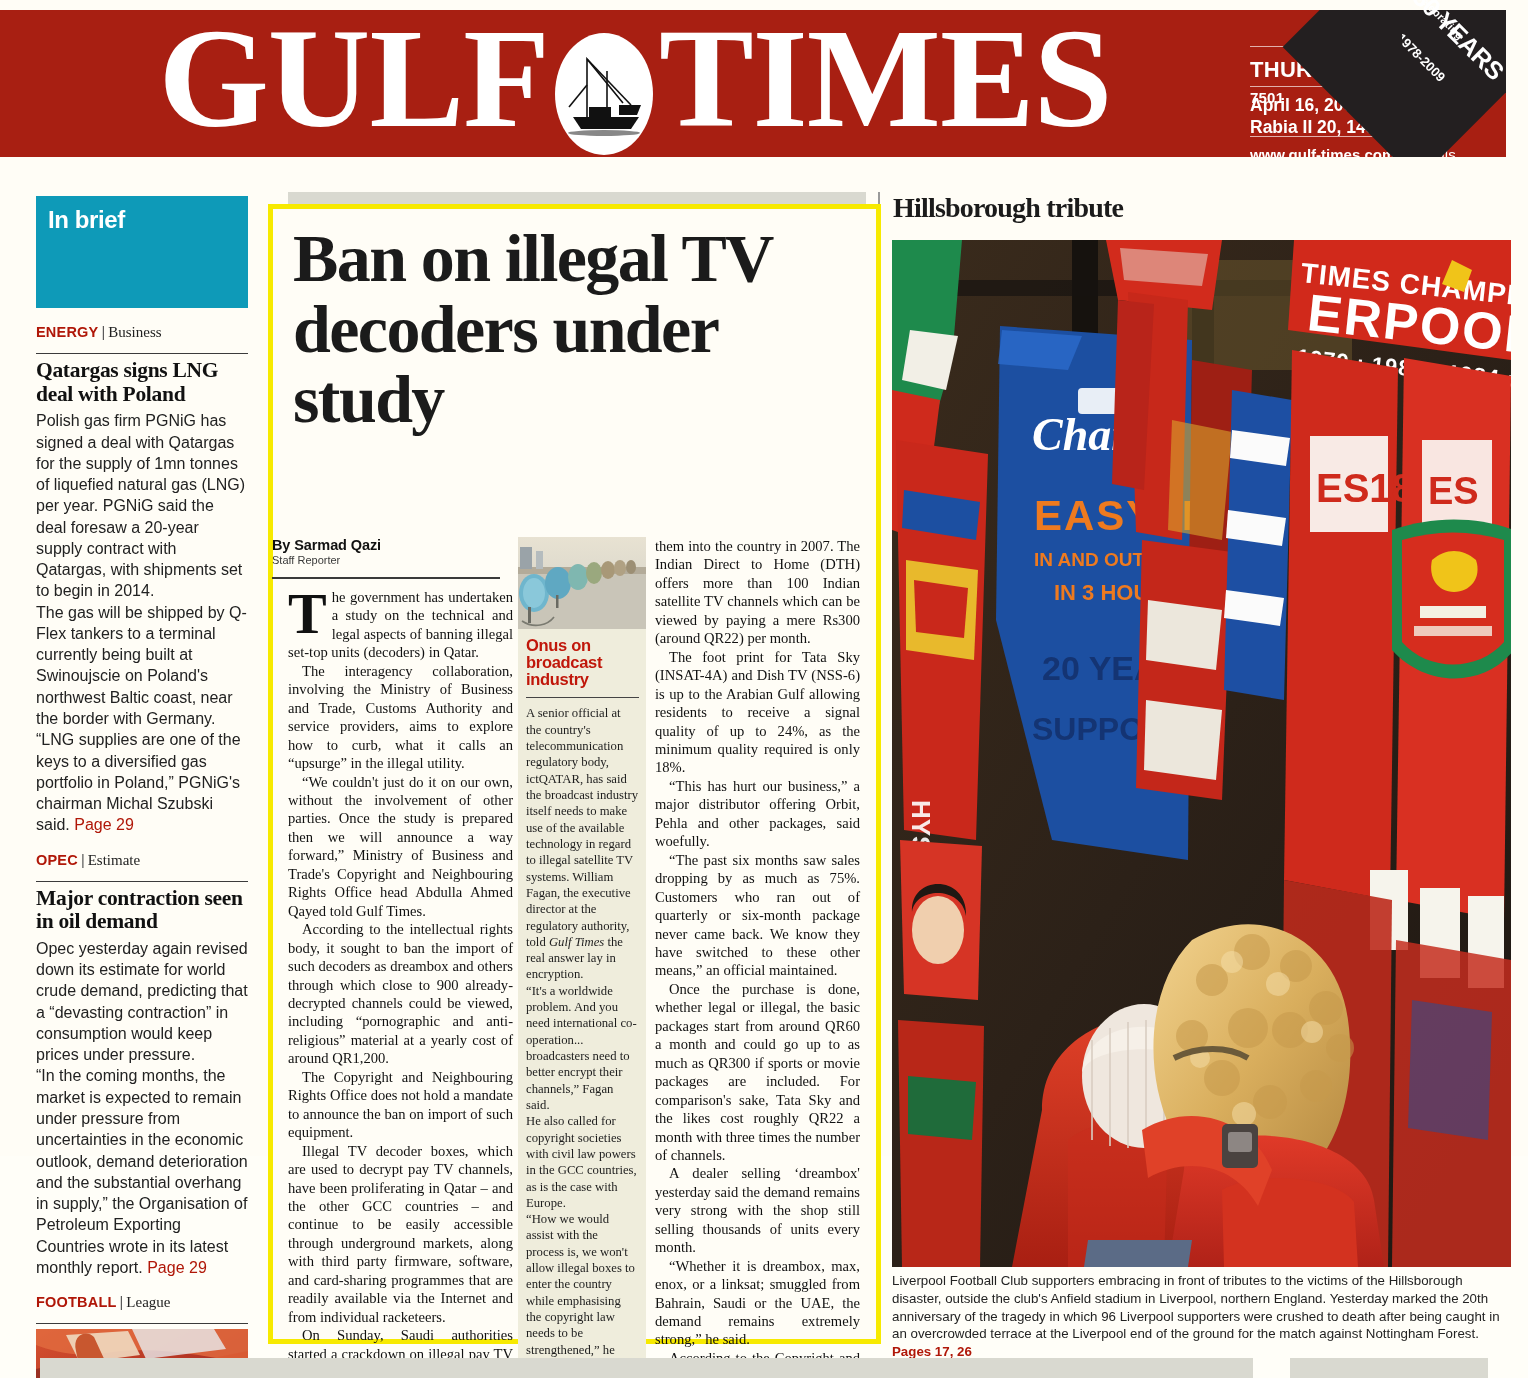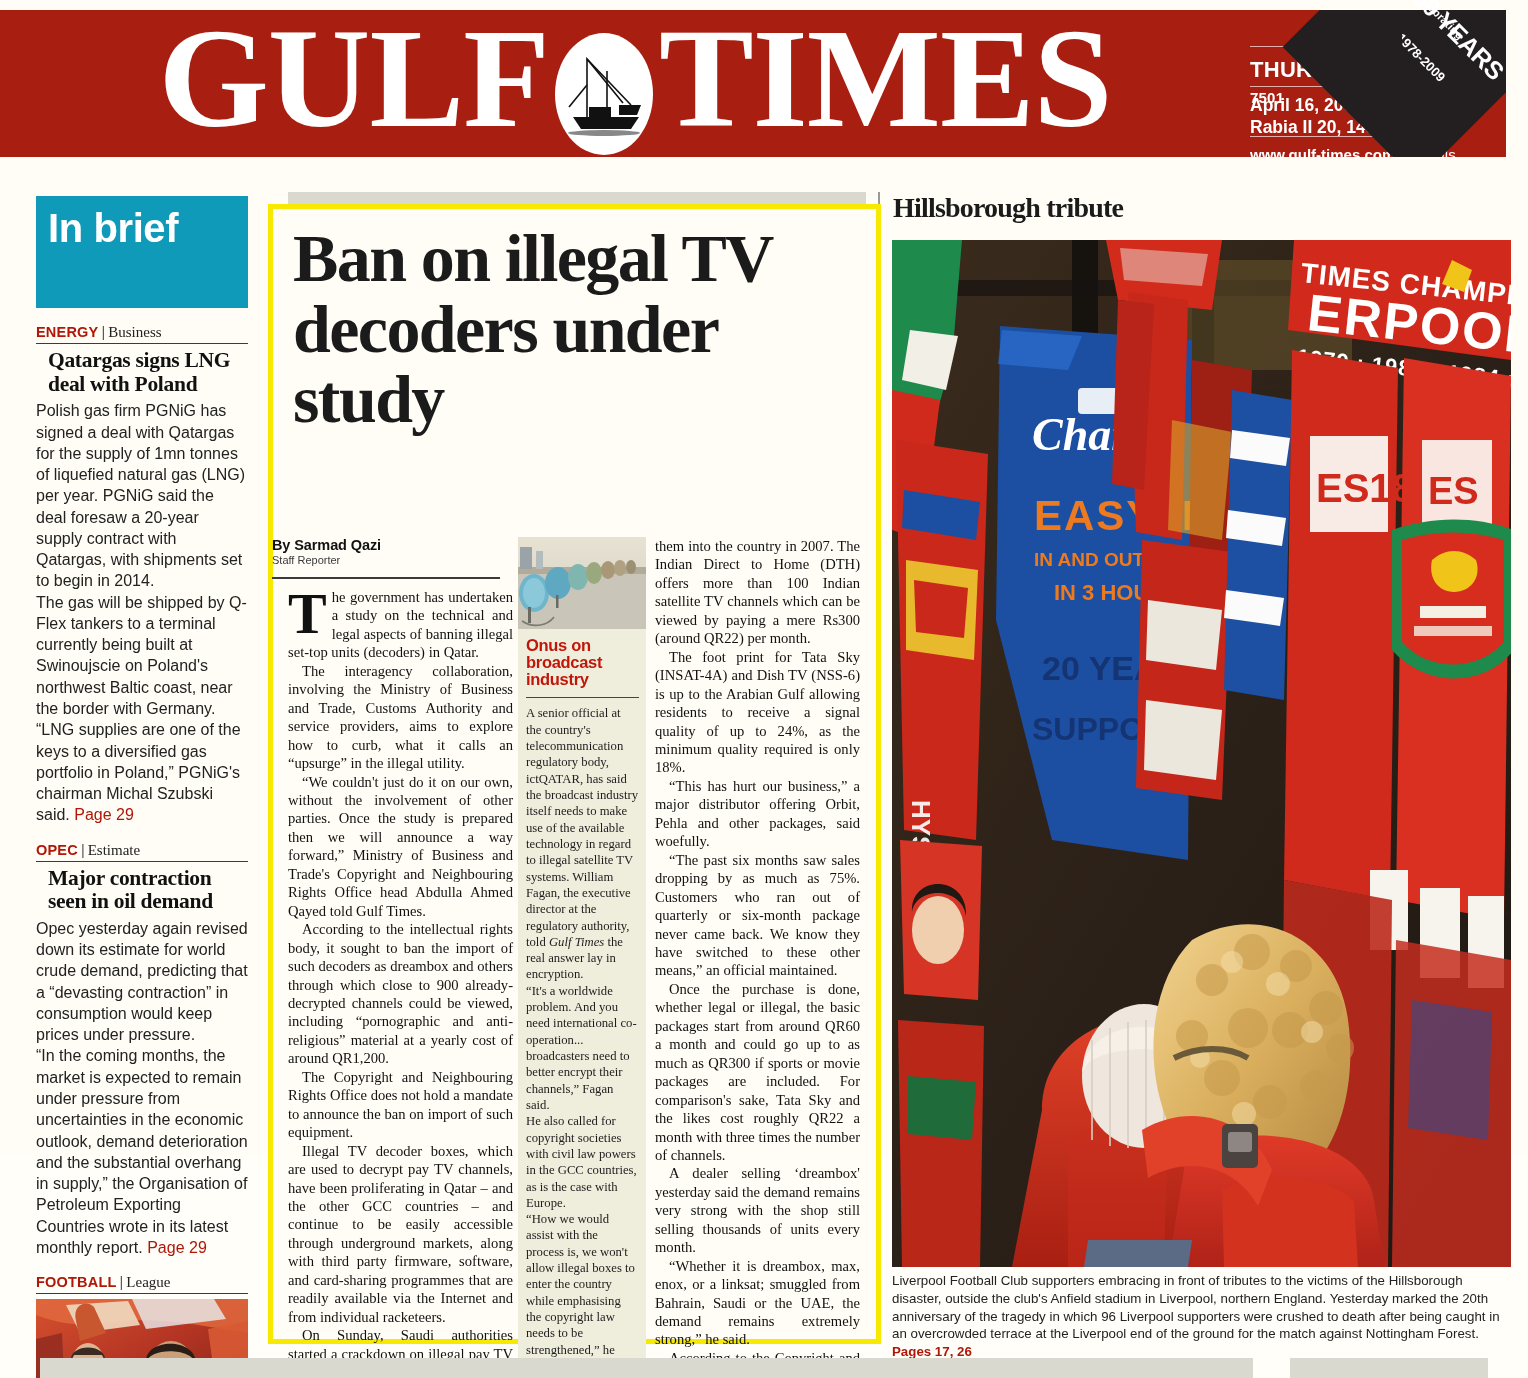--- a/index.html
+++ b/index.html
@@ -24,26 +24,26 @@
   .badge{position:absolute;right:-6px;top:-58px;width:190px;height:190px;transform:rotate(45deg);background:#231f20;}
   .badge-inner{position:absolute;left:1402px;top:-4px;width:126px;height:118px;overflow:hidden;pointer-events:none;}
   .badge-txt{position:absolute;transform:rotate(45deg);color:#fff;text-align:center;white-space:nowrap;}
   .bt1{left:8px;top:14px;font-size:11px;font-weight:bold;letter-spacing:.2px;}
   .bt2{left:-2px;top:24px;font-size:25px;font-weight:bold;letter-spacing:-.5px;}
   .bt3{left:-12px;top:54px;font-size:13px;font-weight:bold;}
 
   
   .brief-col{position:absolute;left:36px;top:196px;width:212px;}
   .brief-head{width:212px;height:112px;background:#0e9ab8;}
-  .brief-head span{display:block;padding:10px 0 0 12px;color:#fff;font-size:40px;font-weight:bold;letter-spacing:-.4px;}
-  .kicker{margin-top:16px;border-bottom:1.5px solid #3b3b3b;padding-bottom:2px;font-size:14.5px;}
+  .brief-head span{display:block;padding:10px 0 0 12px;color:#fff;font-size:24px;font-weight:bold;letter-spacing:-.4px;}
+  .kicker{margin-top:16px;border-bottom:1.5px solid #3b3b3b;padding-bottom:12px;font-size:14.5px;}
   .kicker .k-red{color:#b01708;font-weight:bold;letter-spacing:.2px;}
   .kicker .k-sep{color:#555;margin:0 3px;font-weight:normal;}
   .kicker .k-sec{font-family:"Liberation Serif",serif;color:#222;font-size:15px;}
-  .brief-title{font-family:"Liberation Serif",serif;font-weight:bold;font-size:21.5px;line-height:1.1;margin:5px 12px 4px;letter-spacing:-.3px;color:#111;}
+  .brief-title{font-family:"Liberation Serif",serif;font-weight:bold;font-size:21.5px;line-height:1.1;margin:5px 0 4px;letter-spacing:-.3px;color:#111;}
   .brief-body{font-size:16px;line-height:1.33;color:#222;}
   .brief-body p{margin:0;}
   .pg{color:#b01708;font-weight:normal;}
   .brief-photo{width:212px;height:118px;margin:5px 0 2px;position:relative;overflow:hidden;background:#8d2020;}
 
   
   .greybar{position:absolute;left:288px;top:192px;width:578px;height:12px;background:#d9d9d0;}
   .greybar2{position:absolute;left:878px;top:192px;width:2px;height:18px;background:#9a9a9a;}
   .story{position:absolute;left:268px;top:204px;width:613px;height:1140px;border:5px solid #f7ea00;background:#fffdf6;box-sizing:border-box;}
   .story-inner{padding:14px 18px 0 20px;}

